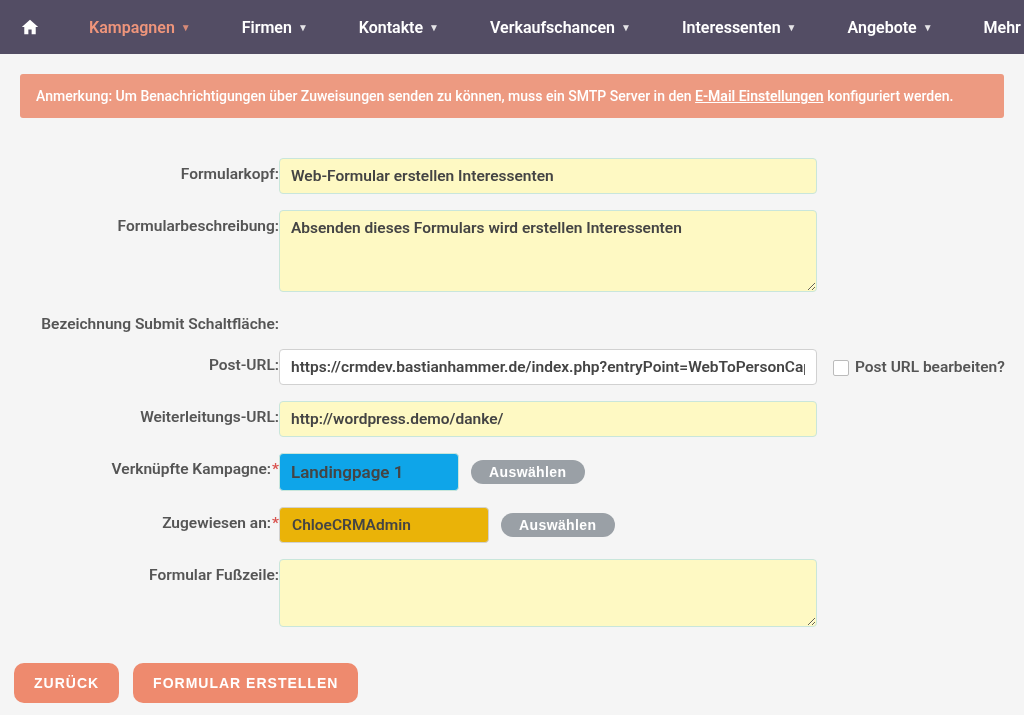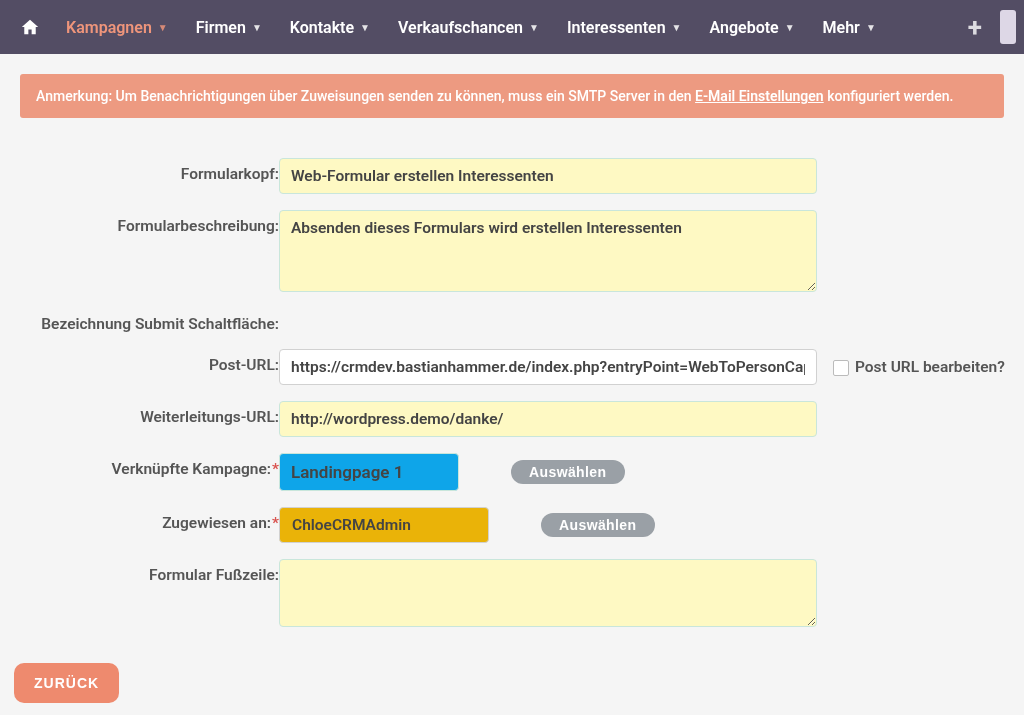--- a/index.html
+++ b/index.html
@@ -10,20 +10,21 @@
     font-size: 15px;
   }
   
   
   .navbar {
     background: #534d64;
     display: flex;
     align-items: center;
     height: 54px;
     padding: 0 8px;
+    gap: 23px;
   }
   .nav-home {
     color: #fff;
     padding: 0 12px;
     font-size: 20px;
     cursor: pointer;
     display: flex;
     align-items: center;
   }
   .nav-item {
@@ -164,21 +165,20 @@
   .btn-select {
     background: #9aa0a6;
     color: #fff;
     border: none;
     border-radius: 13px;
     padding: 4px 18px;
     font-size: 14px;
     font-weight: 700;
     letter-spacing: 0.4px;
     cursor: pointer;
-    margin-left: 40px;
   }
   
   .checkbox-wrap {
     display: flex;
     align-items: flex-end;
     gap: 6px;
     margin-left: 4px;
   }
   .checkbox {
     width: 16px;
@@ -321,13 +321,14 @@
     <div class="form-label">Formular Fußzeile:</div>
     <div class="form-field">
       <textarea class="textarea footer" style=""></textarea>
     </div>
   </div>
 
 </div>
 
 <div class="btn-row">
   <button class="btn-primary">Zurück</button>
+  <button class="btn-primary">Formular Erstellen</button>
 </div>
 
 </body></html>

